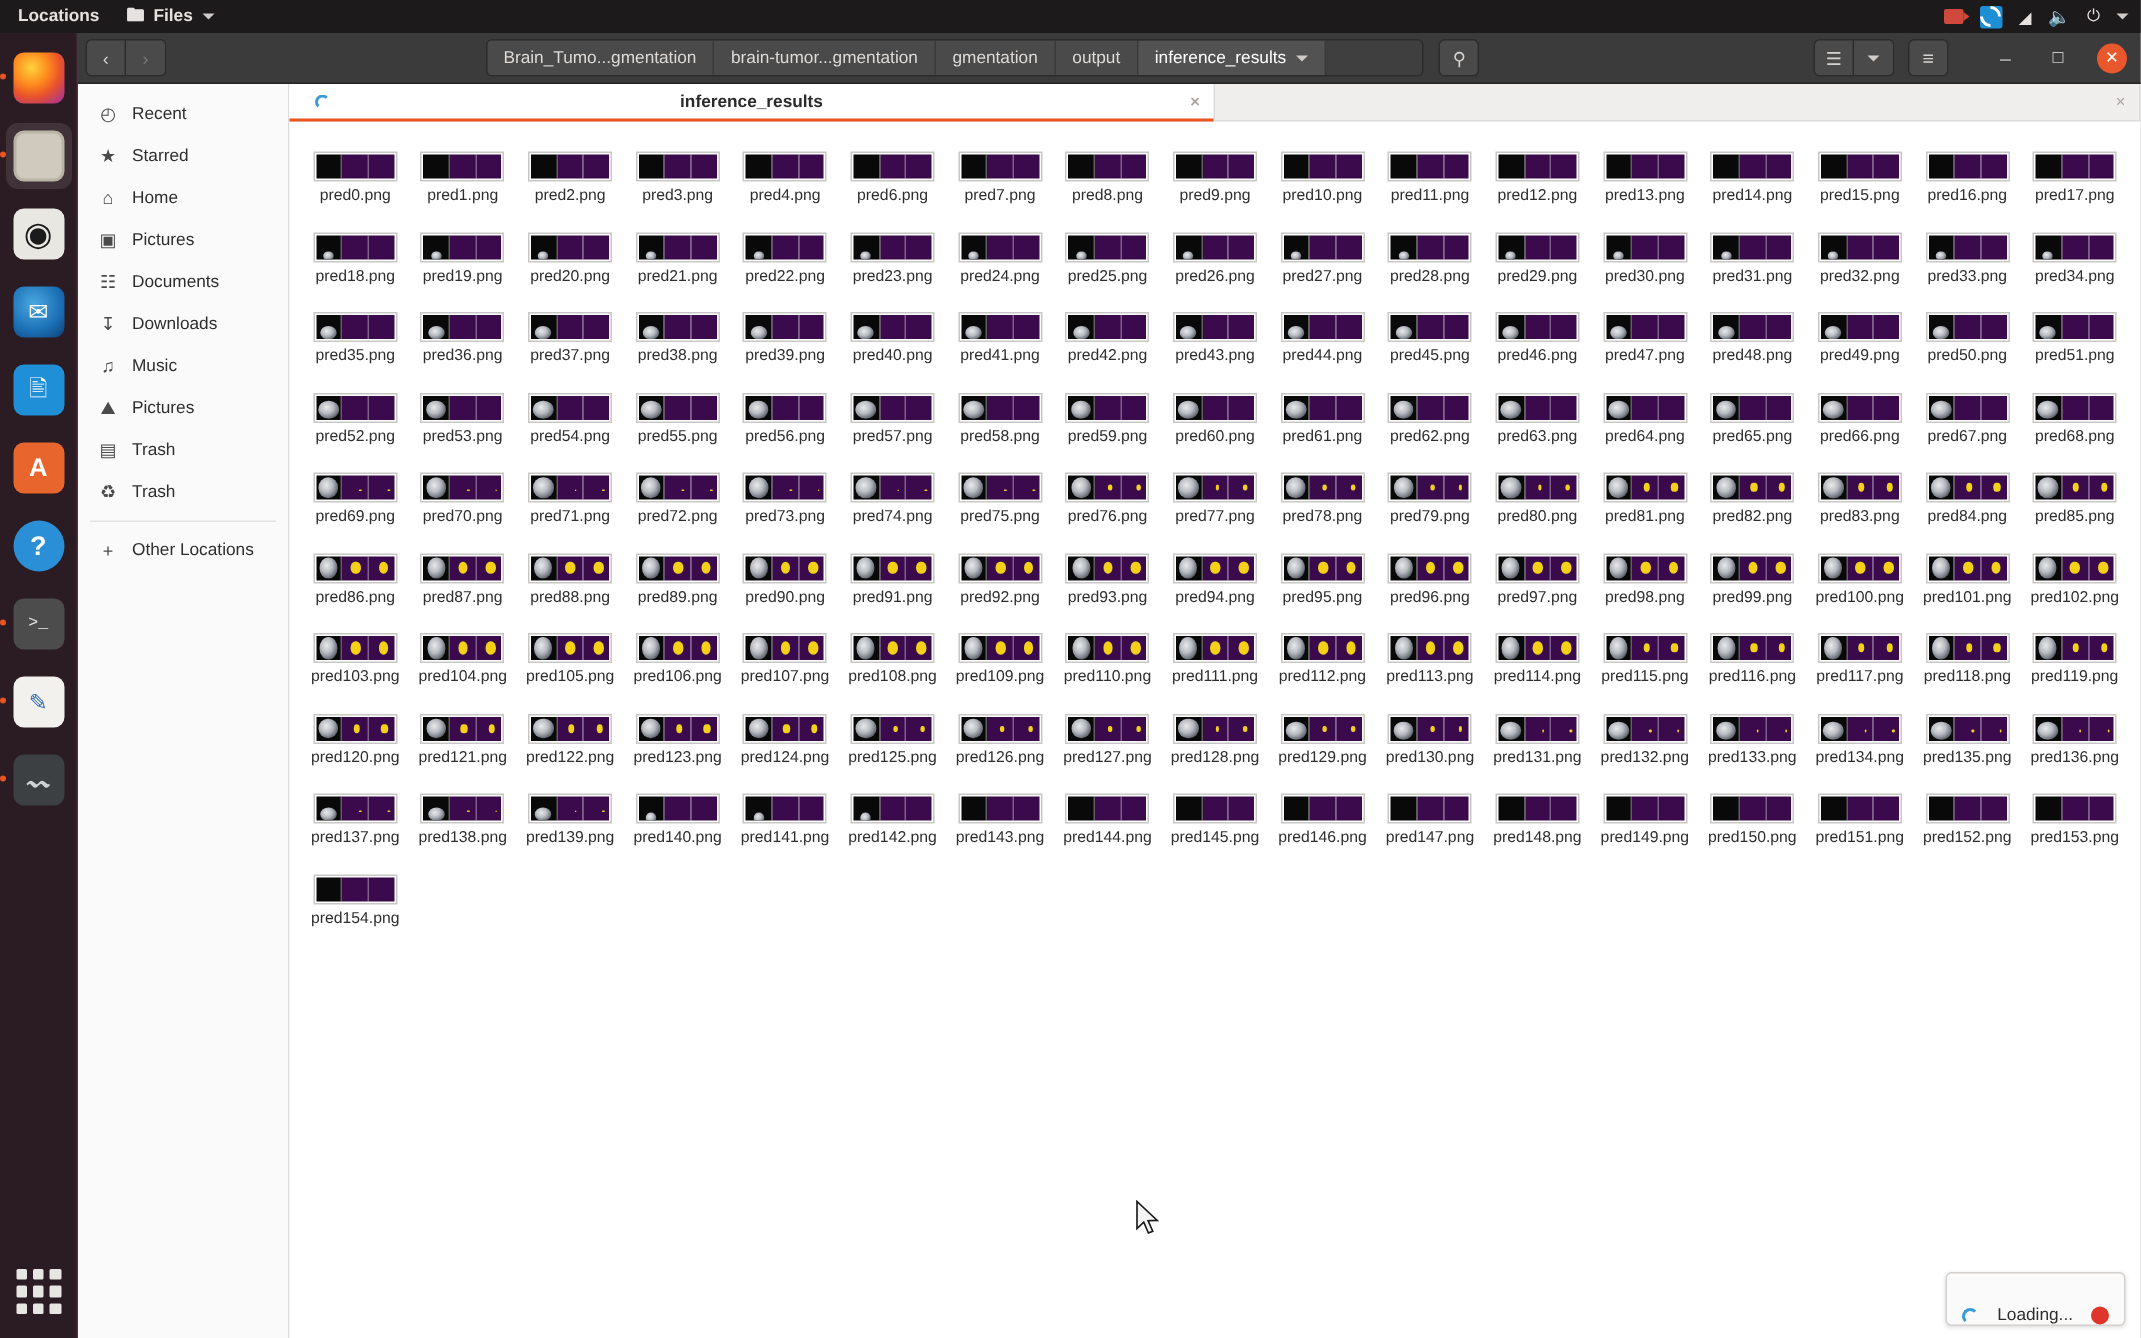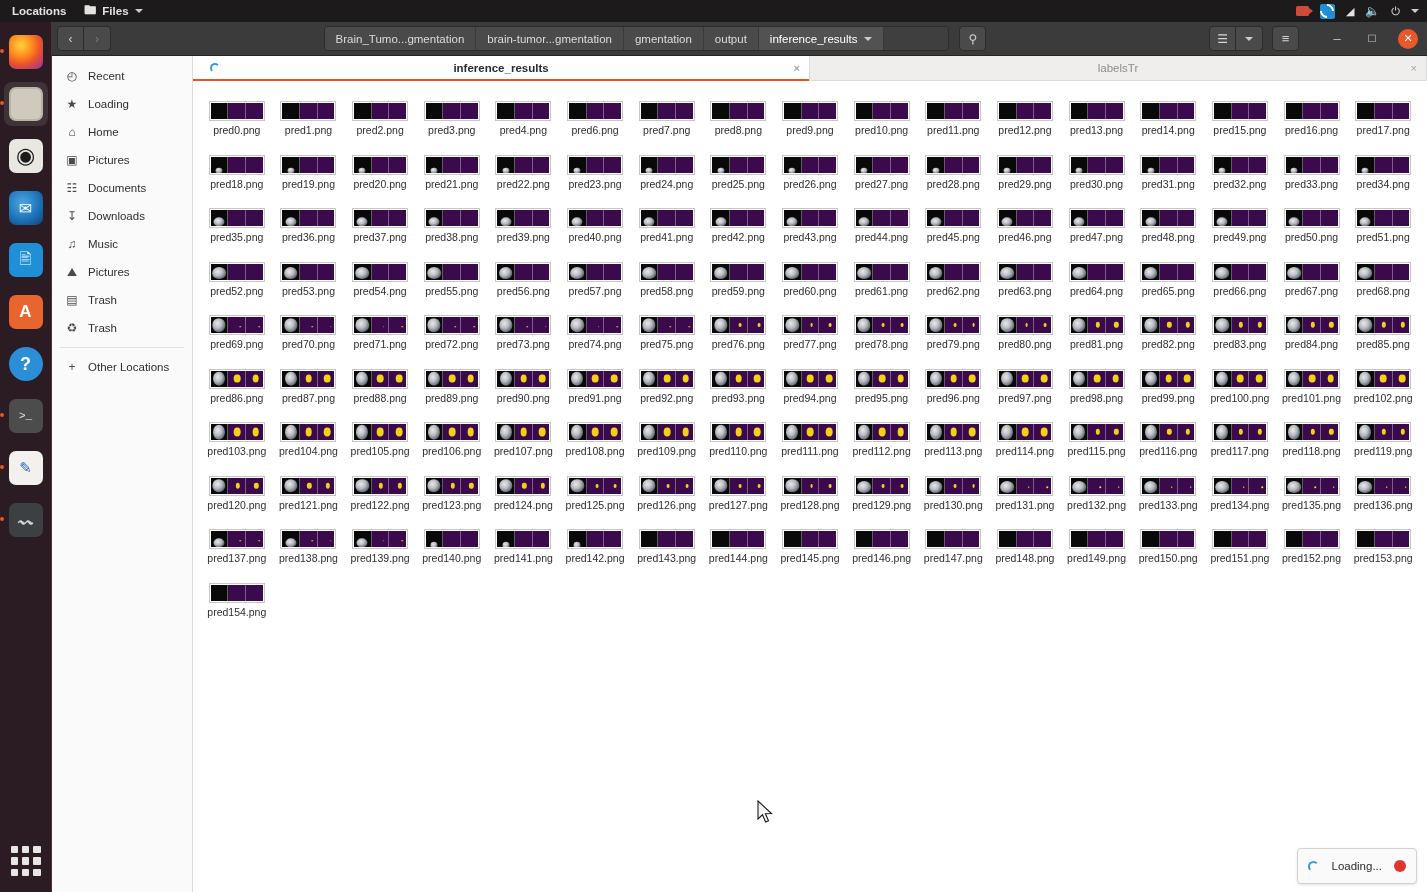--- a/index.html
+++ b/index.html
@@ -142,22 +142,22 @@
   .blob { position:absolute; border-radius:50%; background:#f2d117; }
   .fname {
     margin-top: 4px; font-size: 10.5px; color: #2e2e2e; text-align: center;
     line-height: 11.5px; max-width: 62px; word-break: break-all;
   }
 
   
   #toast {
     position: absolute; right: 10px; bottom: 8px;
     height: 36px; background: #fafafa; border: 1px solid #d4d0cd;
-    border-radius: 4px; display: flex; align-items: center; gap: 12px;
-    padding: 16px 10px; font-size: 11.5px; color: #2e2e2e;
+    border-radius: 4px; display: flex; align-items: flex-end; gap: 12px;
+    padding: 0 10px; font-size: 11.5px; color: #2e2e2e;
     box-shadow: 0 1px 3px rgba(0,0,0,0.12);
   }
   #toast .t-spin { width:11px;height:11px;border-radius:50%;border:2px solid #3a9bd9;border-right-color:transparent;border-bottom-color:transparent;}
   #toast .t-stop { width:12px;height:12px;border-radius:50%;background:#e0352b;}
 
   
   #cursor { position:absolute; left:757px; top:800px; width:0;height:0; z-index:60;}
   #cursor svg { display:block; }
 </style>
 </head>
@@ -277,21 +277,21 @@
 
   <div id="body">
 
     <div id="sidebar">
       <div class="side-item">
         <span class="si-icon">◴</span>
         <span>Recent</span>
       </div>
       <div class="side-item">
         <span class="si-icon">★</span>
-        <span>Loading</span>
+        <span>Starred</span>
       </div>
       <div class="side-item">
         <span class="si-icon">⌂</span>
         <span>Home</span>
       </div>
       <div class="side-item">
         <span class="si-icon">▣</span>
         <span>Pictures</span>
       </div>
       <div class="side-item">
@@ -327,21 +327,20 @@
 
     <div id="content">
 
       <div id="tabbar">
         <div class="tab active">
           <span class="tab-spin"></span>
           <span class="tab-title">inference_results</span>
           <span class="tab-close">×</span>
         </div>
         <div class="tab">
-          <span class="tab-title">labelsTr</span>
           <span class="tab-close">×</span>
         </div>
       </div>
 
       <div id="filearea">
         <div id="grid">
             <div class="file">
               <div class="thumb">
                 <div class="pane mri"></div>
                 <div class="pane seg"></div>

